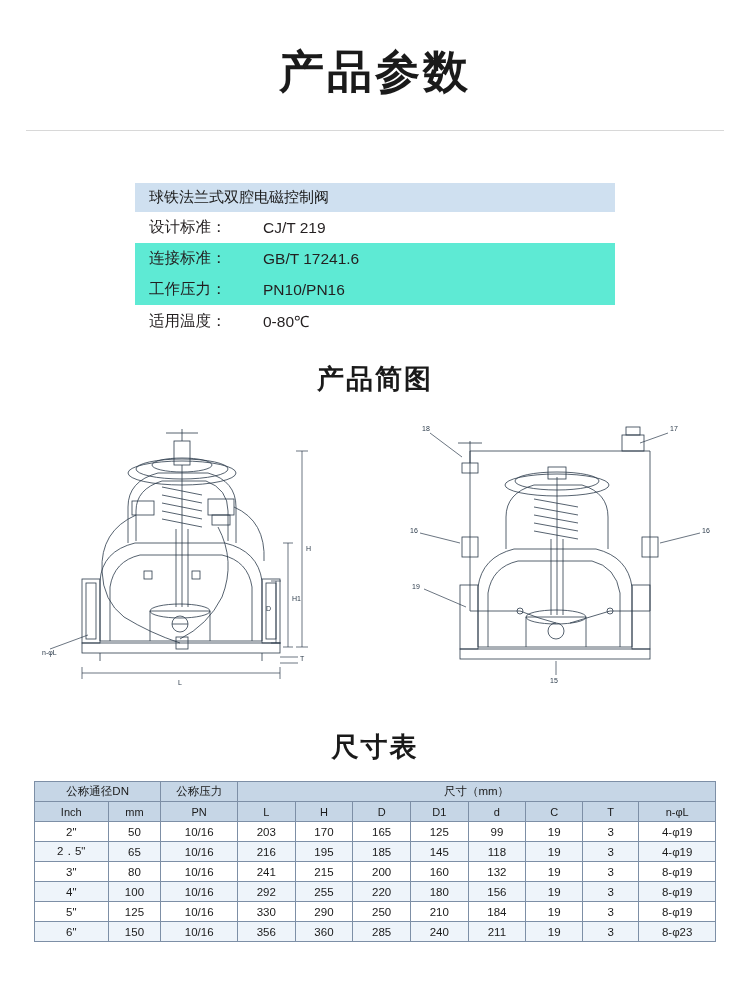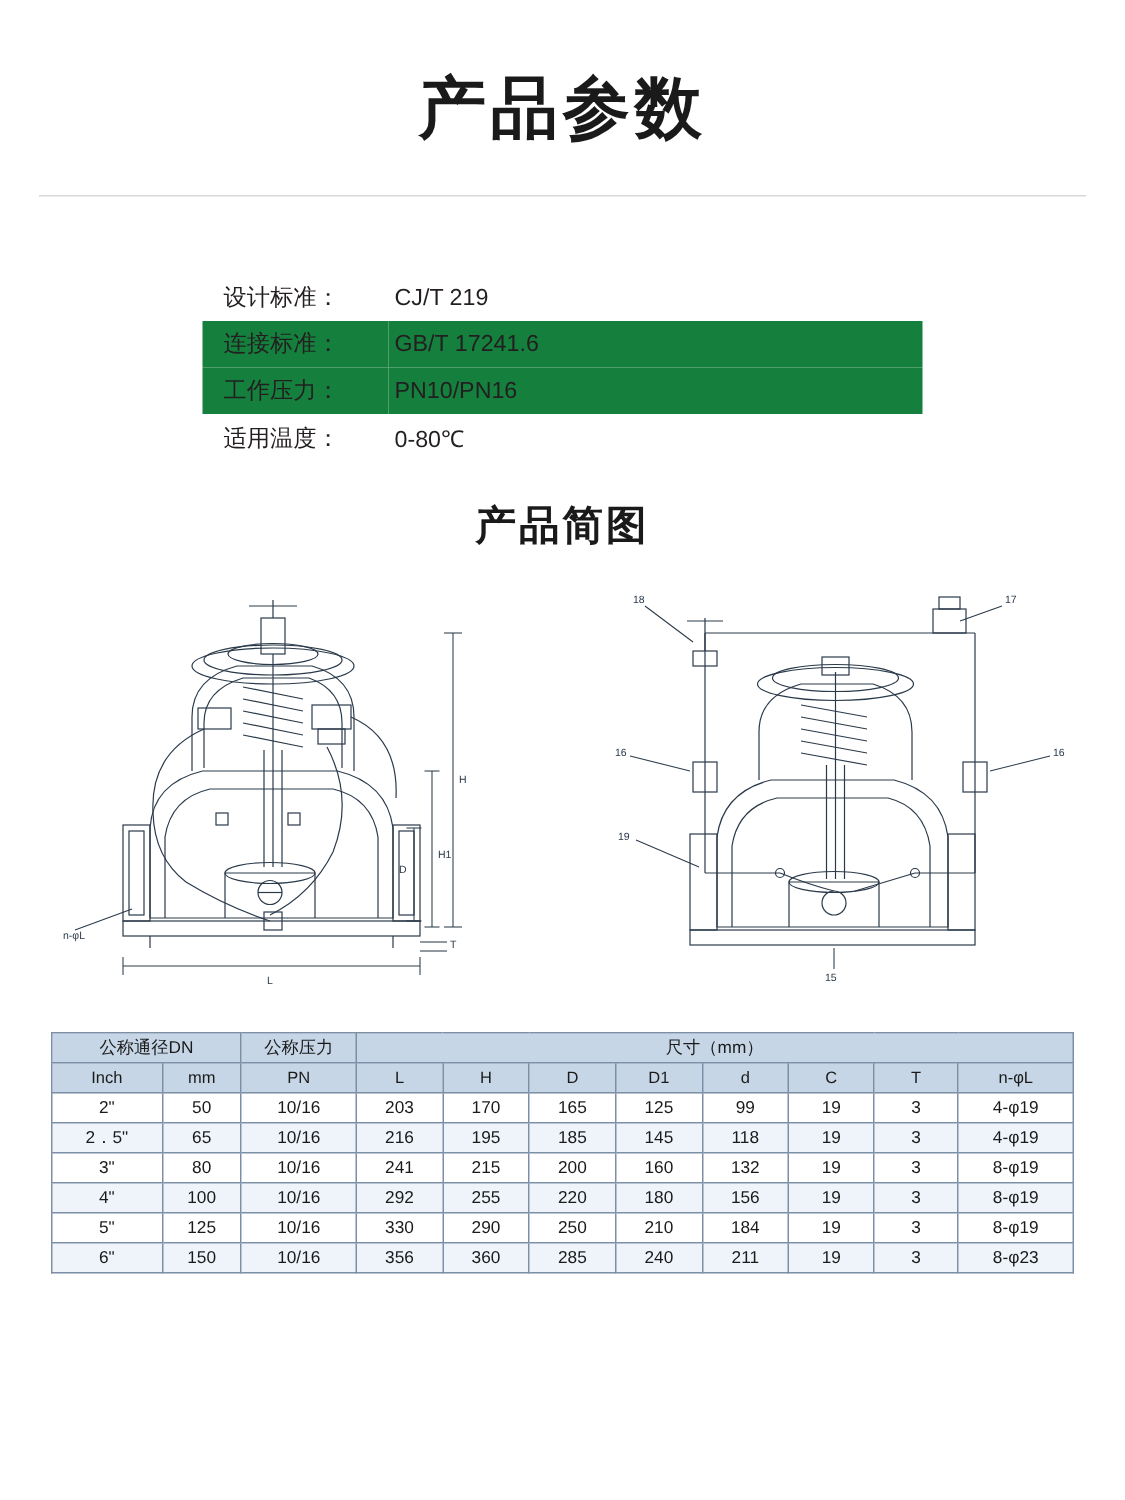--- a/index.html
+++ b/index.html
@@ -42,21 +42,21 @@
     padding: 5px 0 5px 14px;
     height: 27px;
     vertical-align: middle;
     white-space: nowrap;
   }
   .spec-head td {
     background: #cfe0f0;
     font-size: 15px;
     color: #1a1a1a;
   }
-  .spec-table tr.alt td { background: #15803d; }
+  .spec-table tr.alt td { background: #5eead4; }
   .spec-table td.label { width: 124px; }
   .spec-table td.value { padding-left: 4px; }
 
   
   .section-title {
     text-align: center;
     font-size: 27px;
     font-weight: bold;
     color: #1a1a1a;
     letter-spacing: 2px;
@@ -114,20 +114,23 @@
 <body>
 
 <div class="page">
 
   <div class="main-title">产品参数</div>
   <div class="title-rule"></div>
 
   <div class="spec-wrap">
     <table class="spec-table">
       <tbody>
+        <tr class="spec-head">
+          <td colspan="2">球铁法兰式双腔电磁控制阀</td>
+        </tr>
         <tr>
           <td class="label">设计标准：</td>
           <td class="value">CJ/T 219</td>
         </tr>
         <tr class="alt">
           <td class="label">连接标准：</td>
           <td class="value">GB/T 17241.6</td>
         </tr>
         <tr class="alt">
           <td class="label">工作压力：</td>
@@ -283,20 +286,21 @@
           <text x="270" y="20">17</text>
           <text x="10" y="122">16</text>
           <text x="302" y="122">16</text>
           <text x="12" y="178">19</text>
           <text x="150" y="272">15</text>
         </g>
       </svg>
     </div>
   </div>
 
+  <div class="section-title" id="sec-dimtable">尺寸表</div>
 
   <div class="dim-wrap">
     <table class="dim">
       <thead>
         <tr>
           <th class="col-n" colspan="2">公称通径DN</th>
           <th class="col-pn" rowspan="1">公称压力</th>
           <th colspan="8">
             <span>尺寸</span><span>（mm）</span>
           </th>

